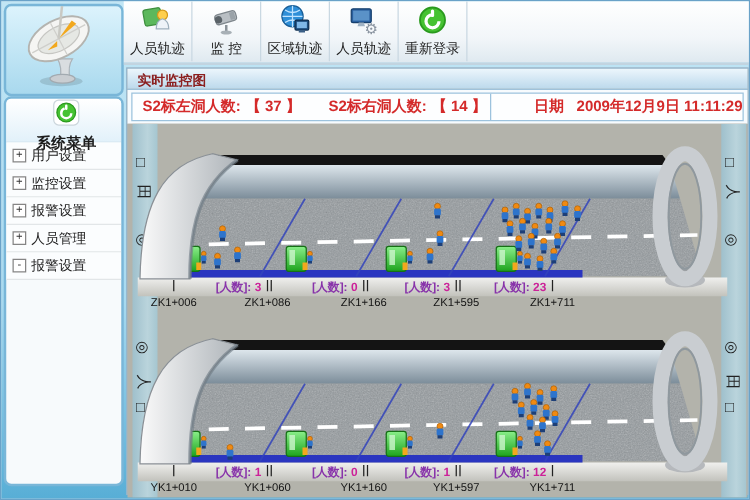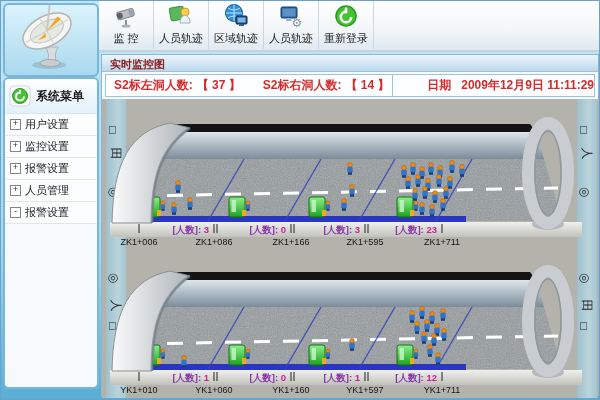--- a/index.html
+++ b/index.html
@@ -9,21 +9,21 @@
     border:1px solid #6aa2c8;box-sizing:border-box;}
 
   
   .sidebar{position:absolute;left:2px;top:2px;width:96px;height:394px;}
   .logo-panel{position:absolute;left:0;top:0;width:92px;height:70px;
     background:linear-gradient(#dcf3fc,#a9d9ee);border:2px solid #79b6d8;border-radius:6px;}
   .menu-panel{position:absolute;left:0;top:74px;width:92px;height:308px;
     background:#f7fafc;border:2px solid #79b6d8;border-radius:6px;overflow:hidden;}
   .menu-header{height:34px;display:flex;align-items:center;gap:5px;padding-left:4px;
     background:linear-gradient(#ffffff,#e2f1fa);border-bottom:1px solid #d3e6f2;
-    font-weight:bold;font-size:12px;color:#1c1c1c;}
+    font-weight:bold;font-size:12px;color:#1c1c1c;flex-direction:column;}
   .menu-item{height:21px;display:flex;align-items:center;gap:4px;padding-left:5px;
     font-size:11px;color:#222;border-bottom:1px solid #e2e6e8;cursor:pointer;background:#fbfdfe;}
   .expand-box{width:9px;height:9px;border:1px solid #858585;background:#fff;
     font-size:9px;line-height:7px;text-align:center;color:#333;flex:0 0 auto;}
   .menu-ring{width:22px;height:22px;flex:0 0 auto;}
 
   
   .toolbar{position:absolute;left:98px;top:0;width:502px;height:51px;
     background:linear-gradient(#ffffff,#f2f6f9 60%,#dfe9f0);border-bottom:2px solid #c2d4e0;
     display:flex;box-sizing:border-box;}
@@ -143,37 +143,37 @@
       <div class="menu-item">
         <span class="expand-box">-</span>
         <span>报警设置</span>
       </div>
     </div>
   </div>
 
   <div class="toolbar">
     <div class="tb-btn">
       <svg class="tb-ic" viewBox="0 0 27 27">
+        <rect x="2" y="4" width="14" height="13" rx="2" fill="#5cb85c" stroke="#3e8f3e" transform="rotate(-10 9 10)"></rect>
+        <circle cx="17" cy="9" r="4" fill="#ffcf4d" stroke="#d49a1a"></circle>
+        <path d="M17 12 q-5 1.5 -5 8 l10 0 q0 -6.5 -5 -8 Z" fill="#eef3f8" stroke="#9fb0bd"></path>
+      </svg>
+      <span class="lbl">人员轨迹</span>
+    </div>
+    <div class="tb-btn">
+      <svg class="tb-ic" viewBox="0 0 27 27">
         <g transform="rotate(-16 13 11)">
           <rect x="4" y="7" width="17" height="8" rx="2.5" fill="#b9bfc4" stroke="#7e868c"></rect>
           <circle cx="6.5" cy="11" r="3" fill="#5a6268"></circle>
           <rect x="16" y="8" width="4" height="6" fill="#9aa2a8"></rect>
         </g>
         <line x1="13" y1="17" x2="13" y2="22" stroke="#8a9298" stroke-width="2"></line>
         <ellipse cx="13" cy="23" rx="4.5" ry="1.6" fill="#a8b0b6"></ellipse>
       </svg>
       <span class="lbl">监  控</span>
-    </div>
-    <div class="tb-btn">
-      <svg class="tb-ic" viewBox="0 0 27 27">
-        <rect x="2" y="4" width="14" height="13" rx="2" fill="#5cb85c" stroke="#3e8f3e" transform="rotate(-10 9 10)"></rect>
-        <circle cx="17" cy="9" r="4" fill="#ffcf4d" stroke="#d49a1a"></circle>
-        <path d="M17 12 q-5 1.5 -5 8 l10 0 q0 -6.5 -5 -8 Z" fill="#eef3f8" stroke="#9fb0bd"></path>
-      </svg>
-      <span class="lbl">人员轨迹</span>
     </div>
     <div class="tb-btn">
       <svg class="tb-ic" viewBox="0 0 27 27">
         <circle cx="11" cy="10" r="8.5" fill="#2f8fd8" stroke="#1a5f98"></circle>
         <path d="M3 10 h16 M11 1.5 v17 M5 5 q6 4 12 0 M5 15 q6 -4 12 0" fill="none" stroke="#bfe3ff" stroke-width="1"></path>
         <rect x="13" y="13" width="11" height="8" rx="1" fill="#1e4f80" stroke="#0f2f50"></rect>
         <rect x="14.5" y="14.5" width="8" height="5" fill="#7fb8e8"></rect>
         <rect x="16" y="21" width="5" height="2" fill="#3a5f86"></rect>
       </svg>
       <span class="lbl">区域轨迹</span>

